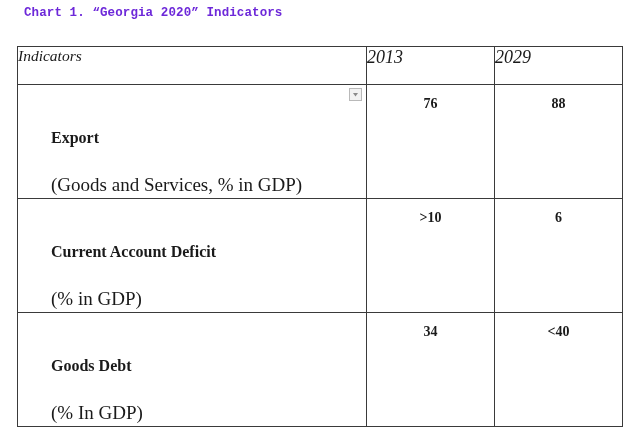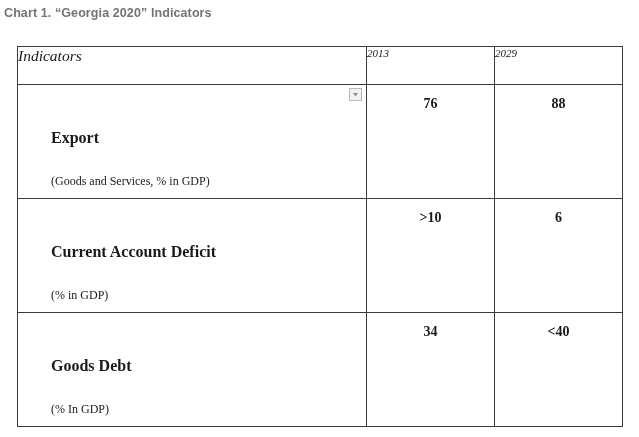--- a/index.html
+++ b/index.html
@@ -15,26 +15,26 @@
     overflow: hidden;
   }
   .page {
     position: relative;
     width: 639px;
     height: 437px;
     box-sizing: border-box;
   }
   .caption {
     position: absolute;
-    left: 4px;
+    left: 24px;
     top: 6px;
-    font-family: Liberation Sans, sans-serif;
+    font-family: Liberation Mono, monospace;
     font-weight: bold;
     font-size: 12.5px;
-    color: #737373;
+    color: #6d28d9;
     letter-spacing: 0.1px;
   }
   .table-wrap {
     position: absolute;
     left: 17px;
     top: 46px;
     width: 605px;
   }
   table.indicators {
     border-collapse: collapse;
@@ -55,41 +55,41 @@
     text-align: left;
     font-weight: normal;
     font-size: 15.5px;
     vertical-align: middle;
     font-style: italic;
   }
   .hdr-ind {
     font-size: 15.5px;
   }
   .hdr-year {
-    font-size: 11px;
+    font-size: 18px;
   }
 
   tbody tr { height: 114px; }
 
   .cell-label {
     position: relative;
     height: 100%;
     padding: 0 10px;
     box-sizing: border-box;
   }
   .lbl-main {
     font-weight: bold;
     font-size: 16px;
     position: absolute;
     left: 33px;
     top: 44px;
     white-space: nowrap;
   }
   .lbl-sub {
-    font-size: 12px;
+    font-size: 19px;
     position: absolute;
     left: 33px;
     top: 89px;
     white-space: nowrap;
   }
   td.value {
     text-align: center;
   }
   .val {
     display: block;

